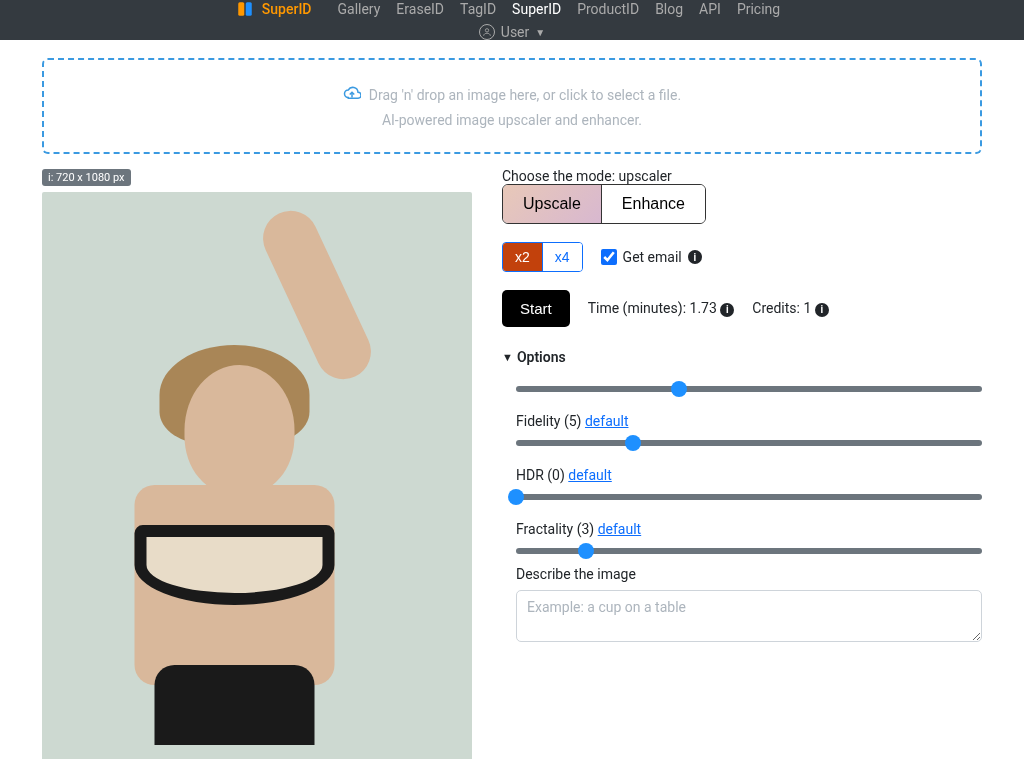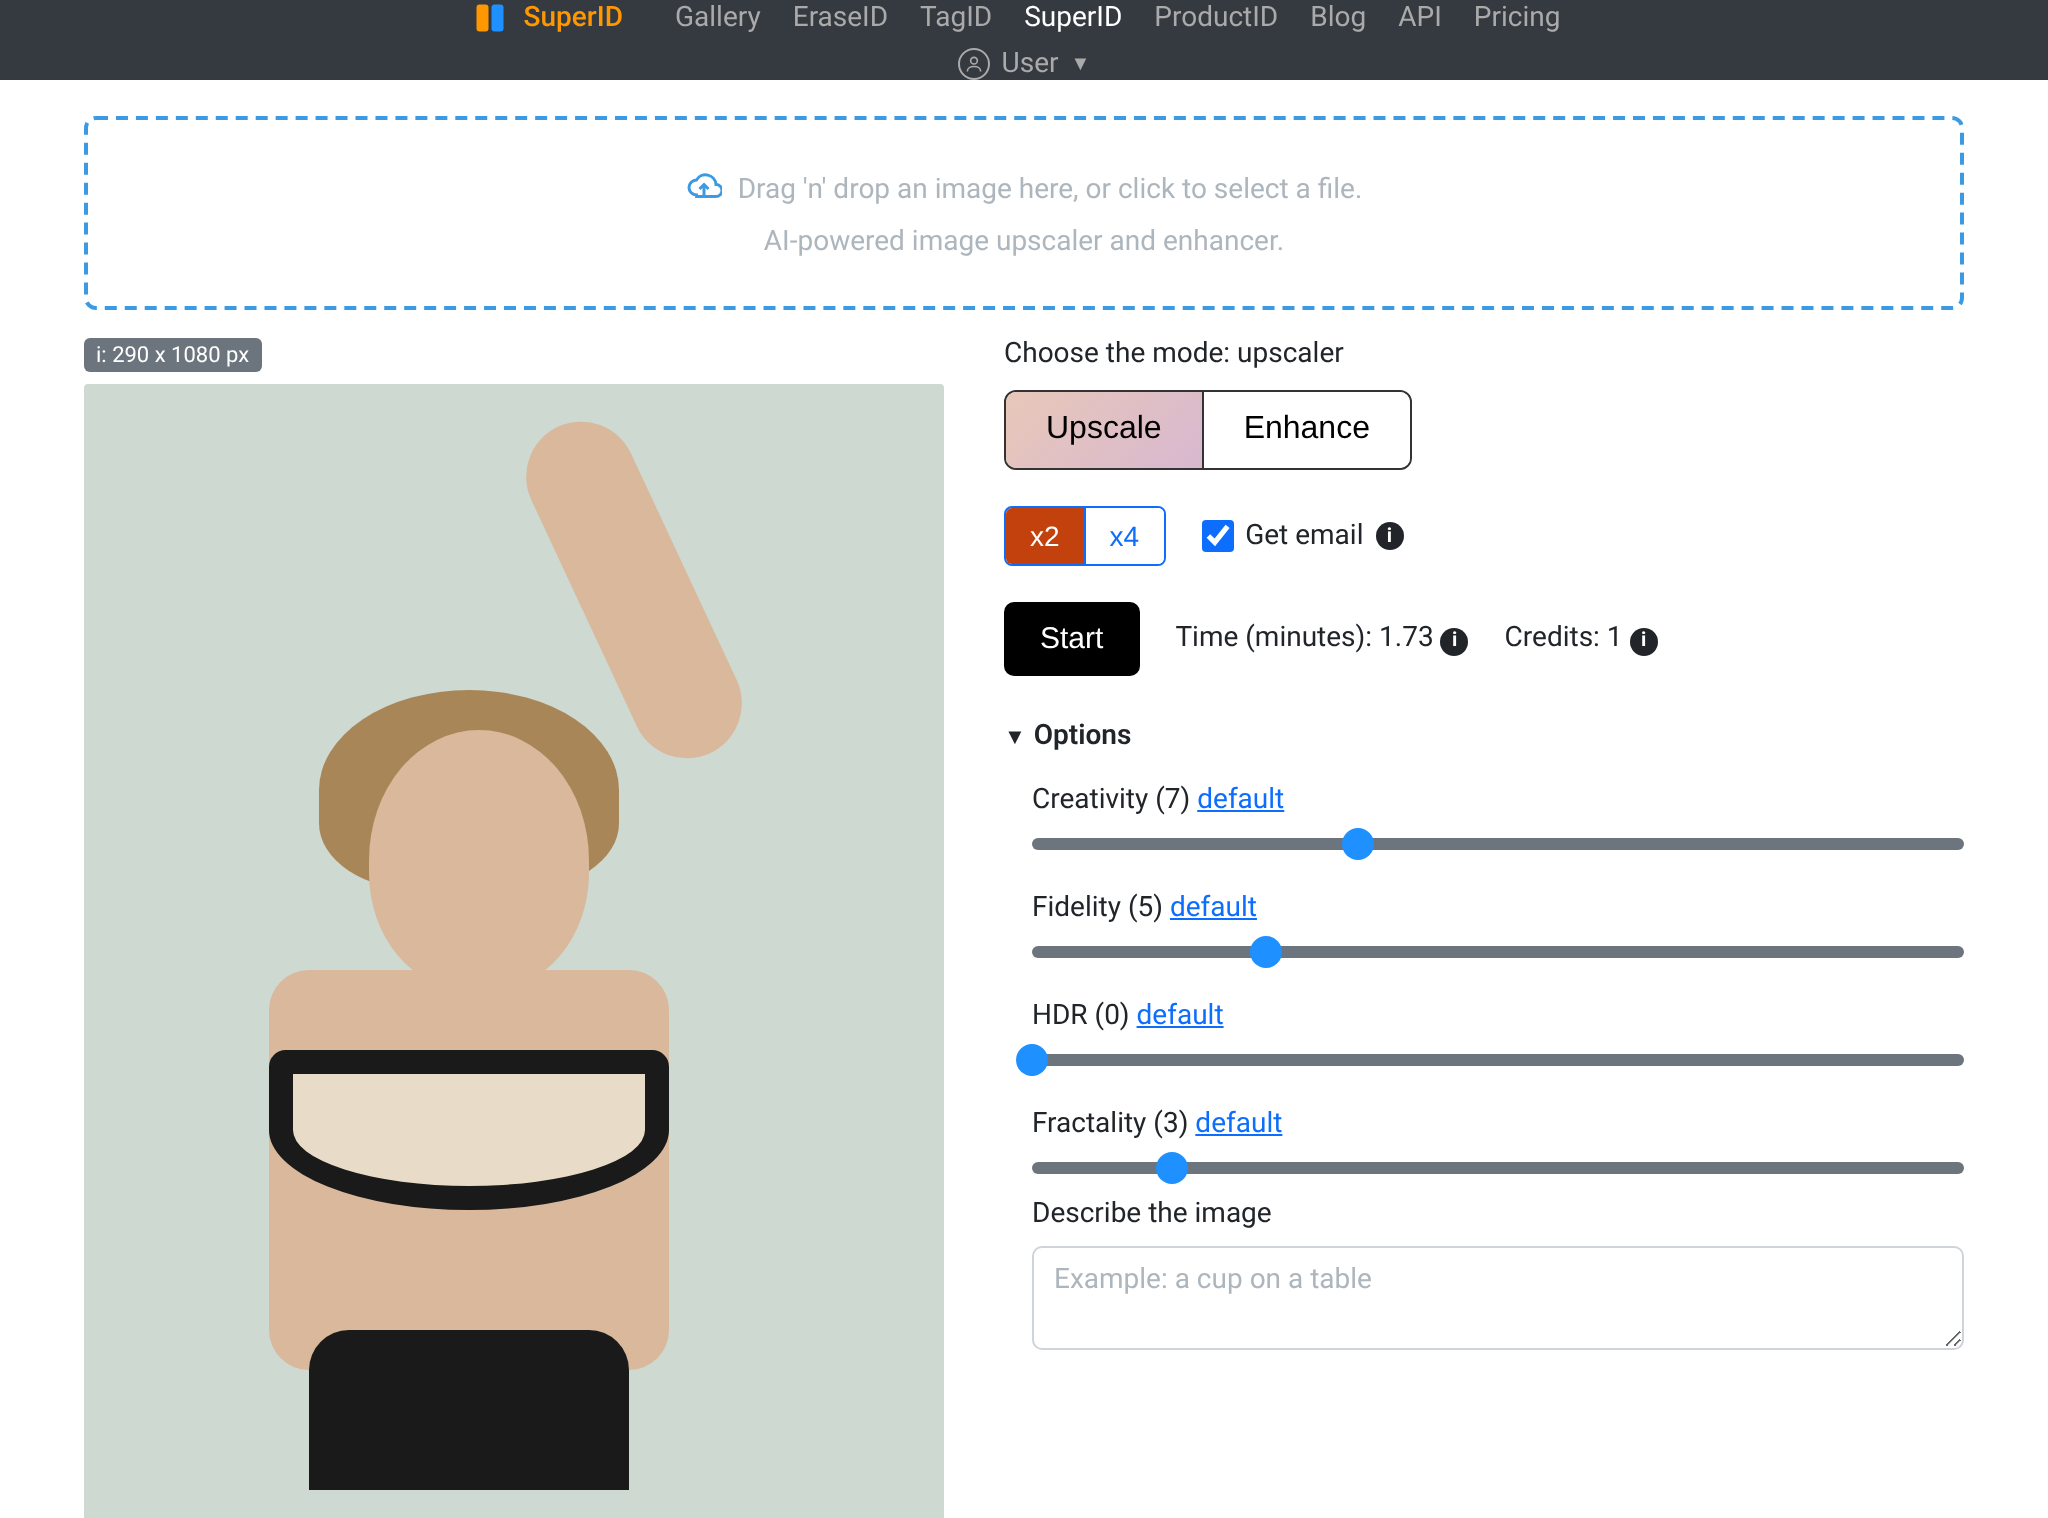--- a/index.html
+++ b/index.html
@@ -37,21 +37,21 @@
 
 .figure { position: absolute; left: 50%; top: 55%; transform: translate(-50%, -50%); }
 .head { width: 110px; height: 130px; background: #d9b89b; border-radius: 50% 50% 45% 45%; position: relative; left: 5px; }
 .hair { position: absolute; width: 150px; height: 100px; background: #a98657; border-radius: 60% 60% 40% 40%; top: -20px; left: -20px; }
 .torso { width: 200px; height: 200px; background: #d9b89b; border-radius: 20px; margin-top: -10px; margin-left: -45px; position: relative; }
 .top-band { position: absolute; top: 40px; left: 0; right: 0; height: 80px; background: #e8dcc8; border: 12px solid #1a1a1a; border-radius: 10px 10px 60% 60%; }
 .arm-up { position: absolute; width: 55px; height: 180px; background: #d9b89b; border-radius: 30px; top: -160px; left: 110px; transform: rotate(-25deg); }
 .bottoms { position: absolute; bottom: -60px; left: 20px; width: 160px; height: 80px; background: #1a1a1a; border-radius: 20px 20px 0 0; }
 
 
-.mode-label { margin-bottom: 10px; }
+.mode-label { margin-bottom: 0; }
 .mode-toggle { display: inline-flex; border: 1px solid #333; border-radius: 6px; overflow: hidden; }
 .mode-btn { padding: 10px 20px; font-size: 16px; cursor: pointer; background: #fff; border: none; }
 .mode-btn.active { background: linear-gradient(135deg, #e8c8b8, #d8b8d0); }
 .mode-btn + .mode-btn { border-left: 1px solid #333; }
 
 .row-flex { display: flex; align-items: center; gap: 18px; margin-top: 18px; }
 
 .scale-toggle { display: inline-flex; border: 1px solid #0d6efd; border-radius: 4px; overflow: hidden; }
 .scale-btn { padding: 6px 12px; font-size: 14px; cursor: pointer; background: #fff; color: #0d6efd; border: none; }
 .scale-btn.active { background: #c2410c; color: #fff; }
@@ -117,21 +117,21 @@
             <path d="M9 14l3-3 3 3"></path>
           </svg>
       </span>
       <span>Drag 'n' drop an image here, or click to select a file.</span>
     </div>
     <div>AI-powered image upscaler and enhancer.</div>
   </div>
 
   <div class="main-row">
     <div class="left-col">
-      <span class="dims-badge">i: 290 x 1080 px</span>
+      <span class="dims-badge">i: 720 x 1080 px</span>
       <div class="preview">
         <div class="figure">
           <div class="arm-up"></div>
           <div class="hair"></div>
           <div class="head"></div>
           <div class="torso">
             <div class="top-band"></div>
             <div class="bottoms"></div>
           </div>
         </div>
@@ -168,21 +168,20 @@
           <span class="info-icon">i</span>
         </span>
       </div>
 
       <div class="options-summary">
         <span>Options</span>
       </div>
 
       <div id="sliders">
           <div class="option-block">
-            <div class="option-label">Creativity (7) <a class="default-link">default</a></div>
             <div class="slider-wrap">
               <div class="slider-track"></div>
               <div class="slider-thumb" style="left: 35%;"></div>
             </div>
           </div>
           <div class="option-block">
             <div class="option-label">Fidelity (5) <a class="default-link">default</a></div>
             <div class="slider-wrap">
               <div class="slider-track"></div>
               <div class="slider-thumb" style="left: 25%;"></div>

